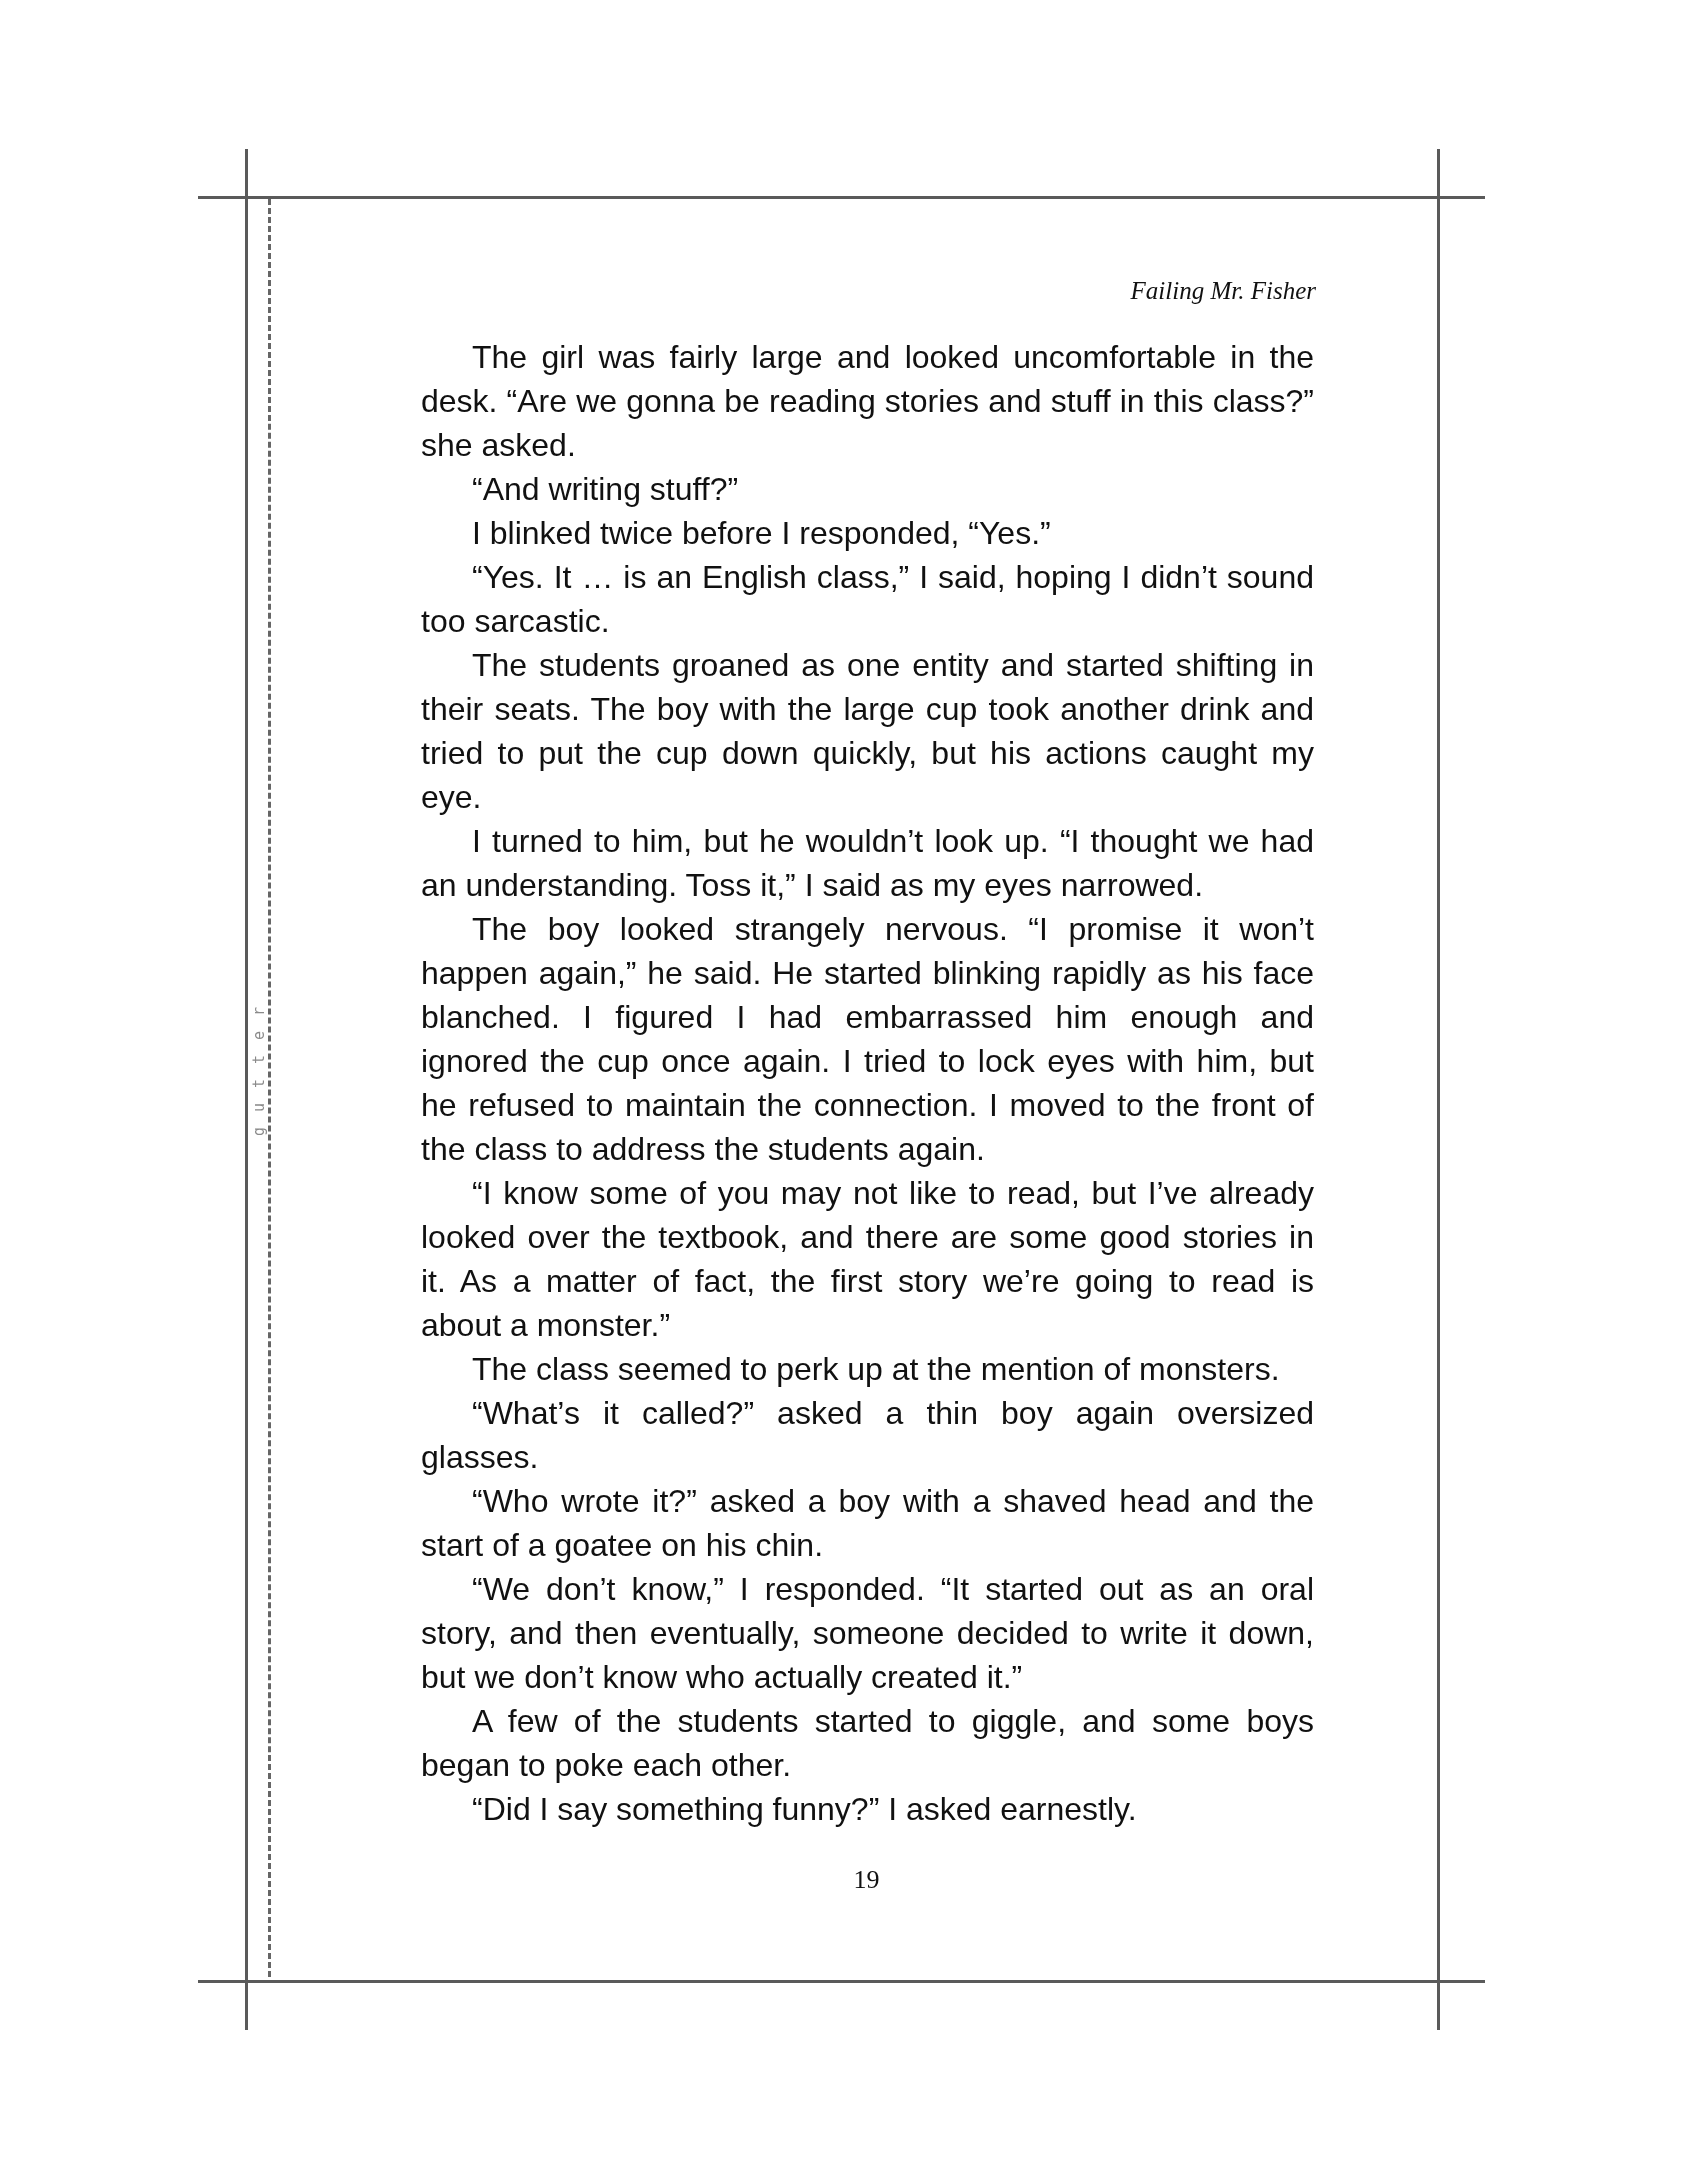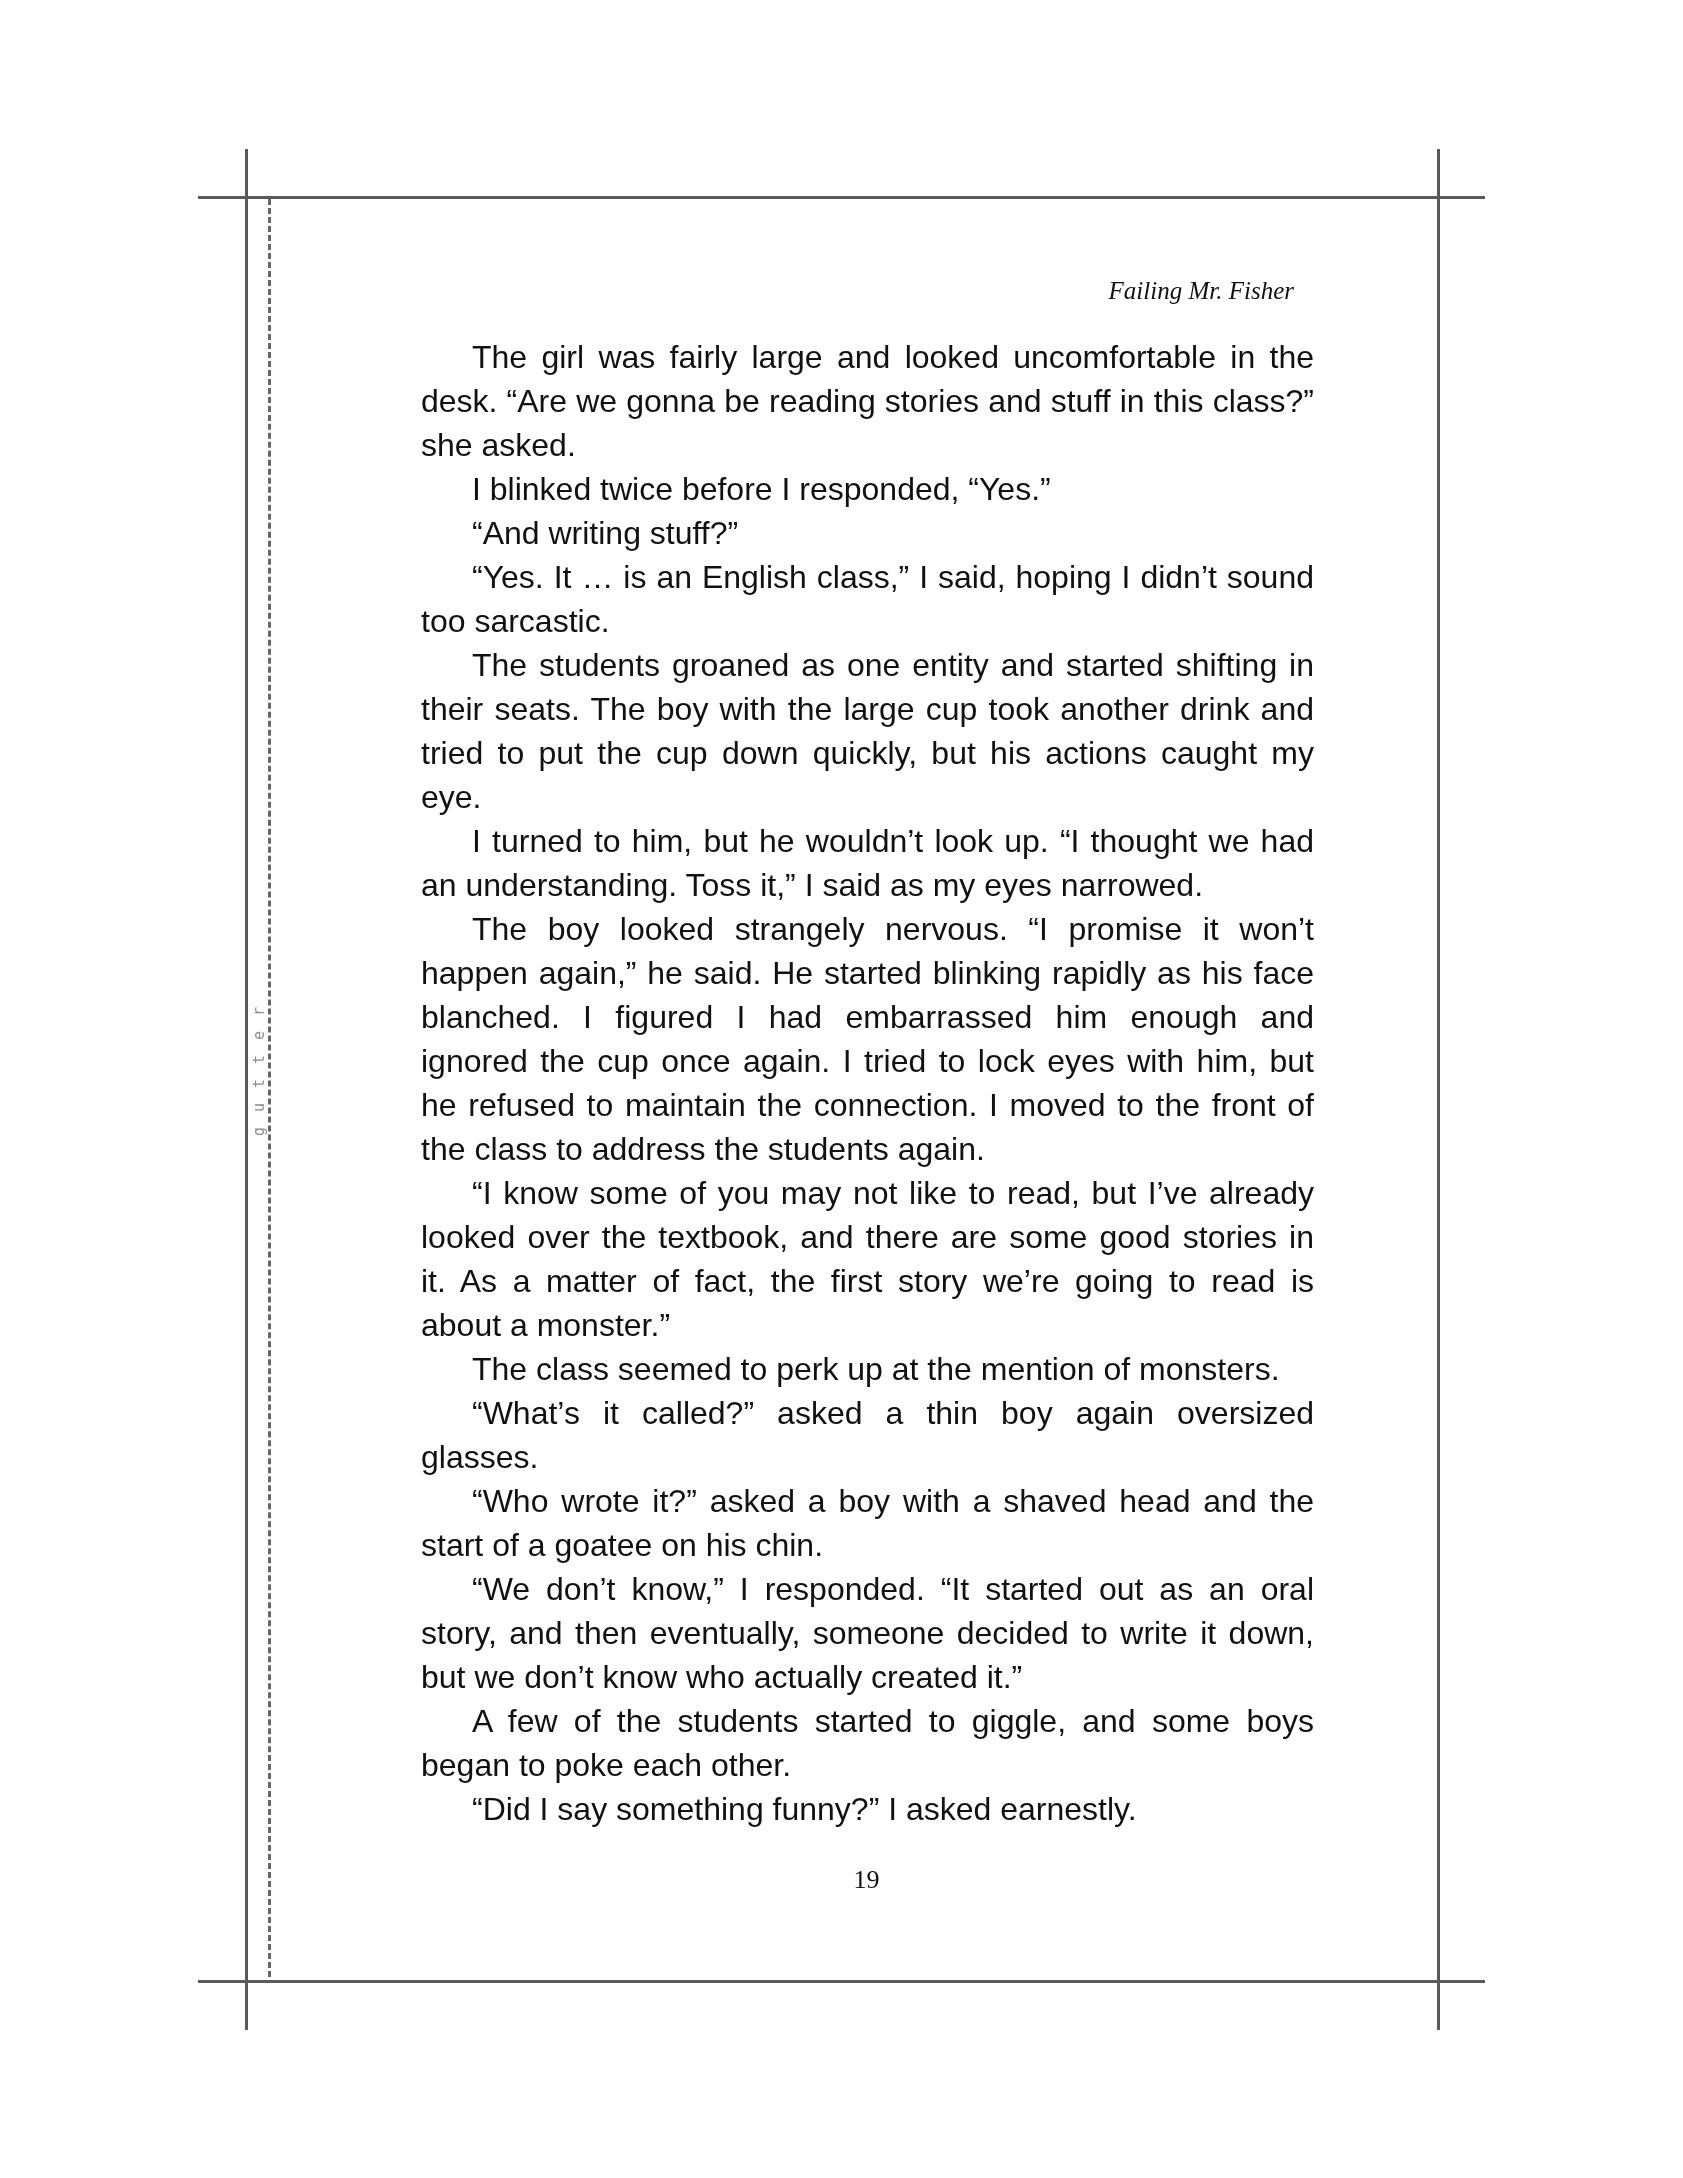--- a/index.html
+++ b/index.html
@@ -47,21 +47,21 @@
       transform: rotate(-90deg);
       font-family: "DejaVu Sans Mono", monospace;
       font-size: 15px;
       letter-spacing: 15px;
       color: #8a8a8a;
       white-space: nowrap;
     }
     .running-head {
       position: absolute;
       top: 277px;
-      right: 389px;
+      right: 367px;
       font-family: "Liberation Serif", serif;
       font-style: italic;
       font-size: 25px;
       color: #111111;
     }
     .body-text {
       position: absolute;
       left: 421px;
       top: 335px;
       width: 893px;
@@ -100,22 +100,22 @@
 
 <div class="gutter-dash"></div>
 <div class="gutter-label">
   <span>gutter</span>
 </div>
 
 <div class="running-head">Failing Mr. Fisher</div>
 
 <div class="body-text">
   <p class="para">The girl was fairly large and looked uncomfortable in the desk. “Are we gonna be reading stories and stuff in this class?” she asked.</p>
+  <p class="para">“And writing stuff?”</p>
   <p class="para">I blinked twice before I responded, “Yes.”</p>
-  <p class="para">“And writing stuff?”</p>
   <p class="para">“Yes. It … is an English class,” I said, hoping I didn’t sound too sarcastic.</p>
   <p class="para">The students groaned as one entity and started shifting  in their seats. The boy with the large cup took another drink and tried to put the cup down quickly, but his actions caught my eye.</p>
   <p class="para">I turned to him, but he wouldn’t look up. “I thought we had an understanding. Toss it,” I said as my eyes narrowed.</p>
   <p class="para">The boy looked strangely nervous. “I promise it won’t happen again,” he said. He started blinking rapidly as his face blanched. I figured I had embarrassed him enough and ignored the cup once again. I tried to lock eyes with him, but he refused to maintain the connection. I moved to the front of the class to address the students again.</p>
   <p class="para">“I know some of you may not like to read, but I’ve already looked over the textbook, and there are some good stories in it. As a matter of fact, the first story we’re going to read is about a monster.”</p>
   <p class="para">The class seemed to perk up at the mention of monsters.</p>
   <p class="para">“What’s it called?” asked a thin boy again oversized glasses.</p>
   <p class="para">“Who wrote it?” asked a boy with a shaved head and the start of a goatee on his chin.</p>
   <p class="para">“We don’t know,” I responded. “It started out as an oral story, and then eventually, someone decided to write it down, but we don’t know who actually created it.”</p>
   <p class="para">A few of the students started to giggle, and some boys began to poke each other.</p>

